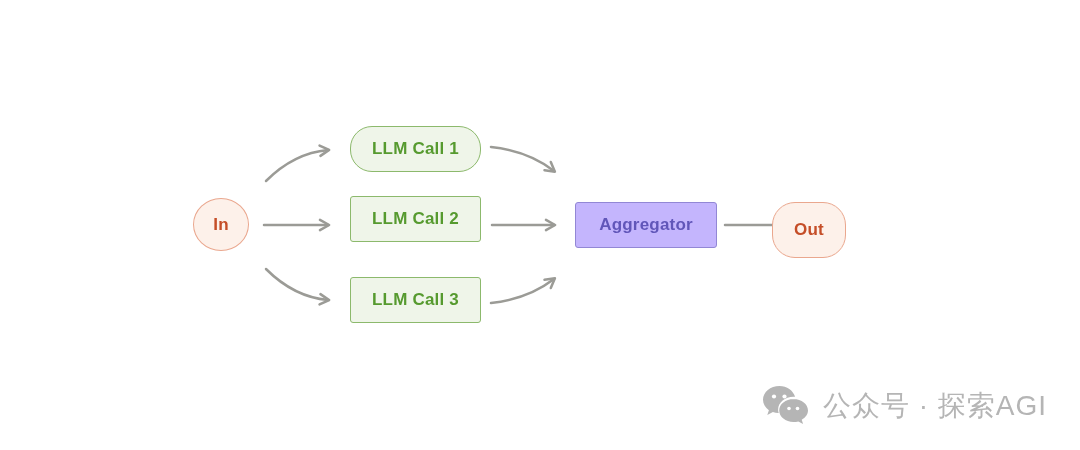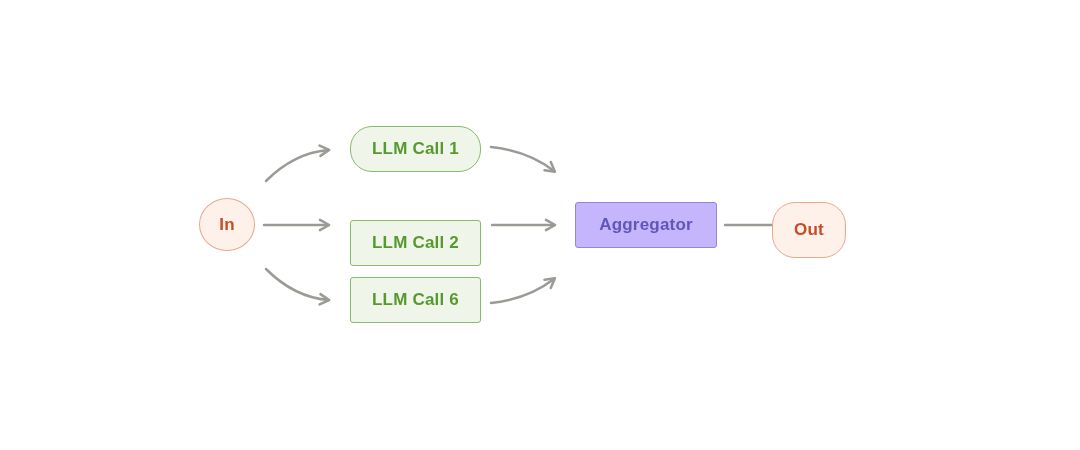--- a/index.html
+++ b/index.html
@@ -31,39 +31,39 @@
     font-weight: bold;
     font-size: 17px;
     letter-spacing: 0.2px;
   }
   .node.terminal {
     background: #fdf1ea;
     border: 1.5px solid #eaa78e;
     color: #c54e28;
   }
   .node.in-node {
-    left: 199px; top: 198px;
+    left: 193px; top: 198px;
     width: 56px; height: 53px;
     border-radius: 50%;
   }
   .node.out-node {
     left: 772px; top: 202px;
     width: 74px; height: 56px;
     border-radius: 23px;
   }
   .node.llm {
     background: #eff5e9;
     border: 1.5px solid #8cb96c;
     color: #569a2f;
     left: 350px;
     width: 131px; height: 46px;
     border-radius: 3px;
   }
   .node.llm-1 { top: 126px; border-radius: 22px; }
-  .node.llm-2 { top: 220px; }
+  .node.llm-2 { top: 196px; }
   .node.llm-3 { top: 277px; }
   .node.aggregator {
     background: #c4b5fd;
     border: 1.5px solid #9287d5;
     color: #6156b9;
     left: 575px; top: 202px;
     width: 142px; height: 46px;
     border-radius: 3px;
   }
   .edge {
@@ -112,25 +112,40 @@
 
   <div class="node llm llm-1">
     <span>LLM Call 1</span>
   </div>
 
   <div class="node llm llm-2">
     <span>LLM Call 2</span>
   </div>
 
   <div class="node llm llm-3">
-    <span>LLM Call 6</span>
+    <span>LLM Call 3</span>
   </div>
 
   <div class="node aggregator">
     <span>Aggregator</span>
   </div>
 
   <div class="node terminal out-node">
     <span>Out</span>
   </div>
 
+  <div class="watermark">
+    <span style="display:inline-flex;">
+      <svg width="49" height="44" viewBox="0 0 49 44" xmlns="http://www.w3.org/2000/svg">
+        <g fill="#b5b5b5">
+          <path d="M18.5 2C9.4 2 2 8.2 2 15.8c0 4.2 2.3 7.9 5.9 10.4l-1.6 4.9 5.6-3c1.7.5 3.5.9 5.3.9h.5c-.4-1.1-.6-2.3-.6-3.5 0-7.1 6.9-12.8 15.4-12.8.6 0 1.1 0 1.6.1C32.1 6.4 25.9 2 18.5 2z"></path>
+          <path d="M32.5 15.1c-7.9 0-14.3 5.2-14.3 11.5S24.6 38.1 32.5 38.1c1.7 0 3.3-.2 4.8-.7l4.8 2.6-1.4-4.2c3.8-2.1 6.3-5.5 6.3-9.2 0-6.3-6.4-11.5-14.5-11.5z"></path>
+        </g>
+        <circle cx="13" cy="12.5" r="2.1" fill="#ffffff"></circle>
+        <circle cx="23.5" cy="12.5" r="2.1" fill="#ffffff"></circle>
+        <circle cx="28" cy="24.5" r="1.8" fill="#ffffff"></circle>
+        <circle cx="36.5" cy="24.5" r="1.8" fill="#ffffff"></circle>
+      </svg>
+    </span>
+    <span class="watermark-text">公众号 · 探索AGI</span>
+  </div>
 
 </div>
 
 </body></html>

